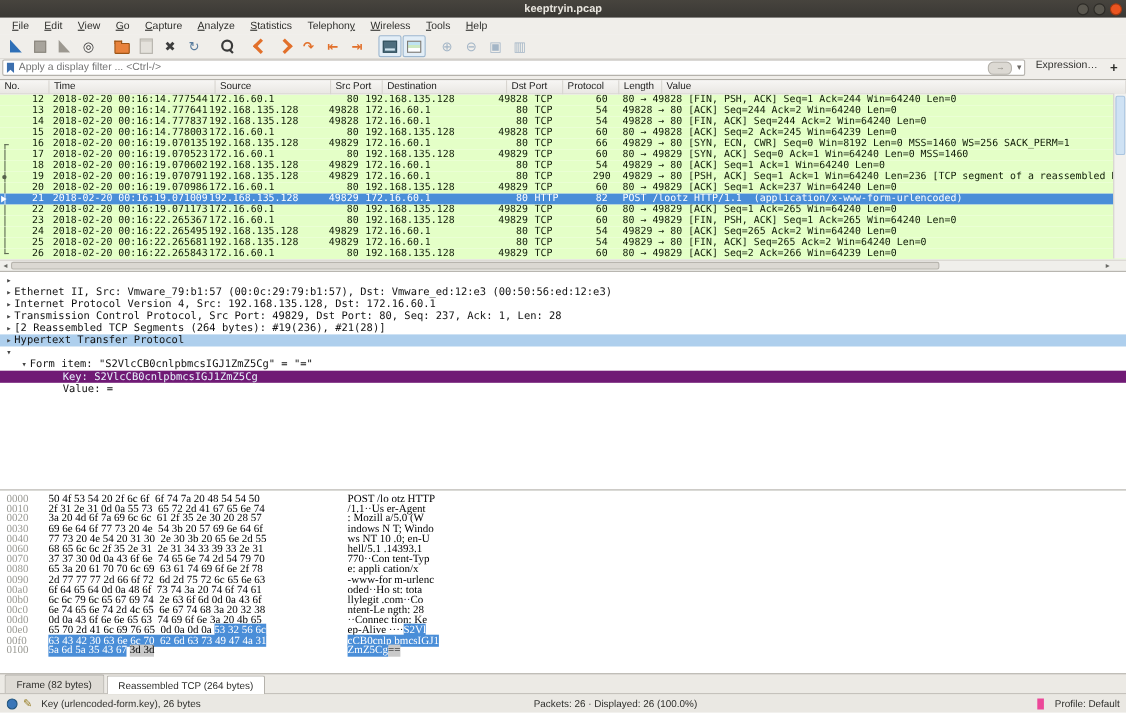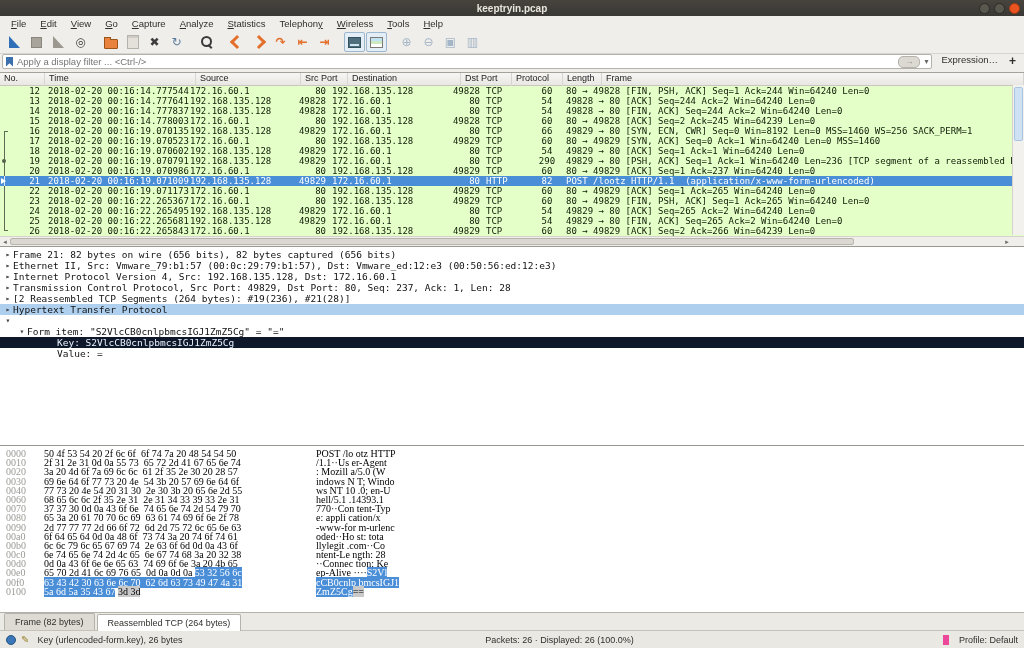--- a/index.html
+++ b/index.html
@@ -102,21 +102,21 @@
   .hthumb{position:absolute;left:10px;width:842px;top:1px;bottom:1px;background:#dbd8d2;
           border:1px solid #b8b5ae;border-radius:2px}
   .hscroll .rightarrow{position:absolute;right:12px}
   
   .details{flex:0 0 auto;height:196px;background:#fff;overflow:hidden;
            font-family:"DejaVu Sans Mono","Liberation Mono",monospace;font-size:9.5px;
            border-bottom:1px solid #9b988f;padding-top:2px}
   .drow{height:11px;line-height:11px;white-space:pre;color:#111;display:flex}
   .drow .arr{width:10px;text-align:center;font-size:8px;color:#444;flex:0 0 auto}
   .drow.related{background:#aecfed}
-  .drow.sel{background:#0f172a;color:#e8f3fd}
+  .drow.sel{background:#701a75;color:#e8f3fd}
   .drow.sel .arr{color:#e8f3fd}
   .ind0{padding-left:3px}.ind1{padding-left:17px}.ind2{padding-left:47px}
   
   .hexpane{flex:1 1 auto;background:#fff;overflow:hidden;padding:3px 0 0 6px;
            font-family:Liberation Serif, serif;font-size:10px}
   .xrow{height:9.2px;line-height:9.2px;white-space:pre}
   .xoff{color:#9a9a94;display:inline-block;width:30px;margin-right:8px}
   .xhex{display:inline-block;width:272px}
   .h1{background:#4a8ed8;color:#fff}
   .h2{background:#c9c9c9;color:#000}
@@ -239,21 +239,21 @@
 <div class="plist">
   <div class="phead" id="plist-header">
       <span class="hc h-no">No.</span>
       <span class="hc h-time">Time</span>
       <span class="hc h-src">Source</span>
       <span class="hc h-sport">Src Port</span>
       <span class="hc h-dst">Destination</span>
       <span class="hc h-dport">Dst Port</span>
       <span class="hc h-proto">Protocol</span>
       <span class="hc h-len">Length</span>
-      <span class="hc h-info">Frame</span>
+      <span class="hc h-info">Value</span>
     </div>
   <div class="rows" id="plist-rows">
       <div class="prow"><span class="c-gut"></span><span class="c-no">12</span><span class="c-time">2018-02-20 00:16:14.777544</span><span class="c-src">172.16.60.1</span><span class="c-sport">80</span><span class="c-dst">192.168.135.128</span><span class="c-dport">49828</span><span class="c-proto">TCP</span><span class="c-len">60</span><span class="c-info">80 → 49828 [FIN, PSH, ACK] Seq=1 Ack=244 Win=64240 Len=0</span></div>
       <div class="prow"><span class="c-gut"></span><span class="c-no">13</span><span class="c-time">2018-02-20 00:16:14.777641</span><span class="c-src">192.168.135.128</span><span class="c-sport">49828</span><span class="c-dst">172.16.60.1</span><span class="c-dport">80</span><span class="c-proto">TCP</span><span class="c-len">54</span><span class="c-info">49828 → 80 [ACK] Seq=244 Ack=2 Win=64240 Len=0</span></div>
       <div class="prow"><span class="c-gut"></span><span class="c-no">14</span><span class="c-time">2018-02-20 00:16:14.777837</span><span class="c-src">192.168.135.128</span><span class="c-sport">49828</span><span class="c-dst">172.16.60.1</span><span class="c-dport">80</span><span class="c-proto">TCP</span><span class="c-len">54</span><span class="c-info">49828 → 80 [FIN, ACK] Seq=244 Ack=2 Win=64240 Len=0</span></div>
       <div class="prow"><span class="c-gut"></span><span class="c-no">15</span><span class="c-time">2018-02-20 00:16:14.778003</span><span class="c-src">172.16.60.1</span><span class="c-sport">80</span><span class="c-dst">192.168.135.128</span><span class="c-dport">49828</span><span class="c-proto">TCP</span><span class="c-len">60</span><span class="c-info">80 → 49828 [ACK] Seq=2 Ack=245 Win=64239 Len=0</span></div>
       <div class="prow"><span class="c-gut gt"><div class="v"></div><div class="h"></div></span><span class="c-no">16</span><span class="c-time">2018-02-20 00:16:19.070135</span><span class="c-src">192.168.135.128</span><span class="c-sport">49829</span><span class="c-dst">172.16.60.1</span><span class="c-dport">80</span><span class="c-proto">TCP</span><span class="c-len">66</span><span class="c-info">49829 → 80 [SYN, ECN, CWR] Seq=0 Win=8192 Len=0 MSS=1460 WS=256 SACK_PERM=1</span></div>
       <div class="prow"><span class="c-gut"><div class="v"></div></span><span class="c-no">17</span><span class="c-time">2018-02-20 00:16:19.070523</span><span class="c-src">172.16.60.1</span><span class="c-sport">80</span><span class="c-dst">192.168.135.128</span><span class="c-dport">49829</span><span class="c-proto">TCP</span><span class="c-len">60</span><span class="c-info">80 → 49829 [SYN, ACK] Seq=0 Ack=1 Win=64240 Len=0 MSS=1460</span></div>
       <div class="prow"><span class="c-gut"><div class="v"></div></span><span class="c-no">18</span><span class="c-time">2018-02-20 00:16:19.070602</span><span class="c-src">192.168.135.128</span><span class="c-sport">49829</span><span class="c-dst">172.16.60.1</span><span class="c-dport">80</span><span class="c-proto">TCP</span><span class="c-len">54</span><span class="c-info">49829 → 80 [ACK] Seq=1 Ack=1 Win=64240 Len=0</span></div>
       <div class="prow"><span class="c-gut"><div class="v"></div><div class="dot"></div></span><span class="c-no">19</span><span class="c-time">2018-02-20 00:16:19.070791</span><span class="c-src">192.168.135.128</span><span class="c-sport">49829</span><span class="c-dst">172.16.60.1</span><span class="c-dport">80</span><span class="c-proto">TCP</span><span class="c-len">290</span><span class="c-info">49829 → 80 [PSH, ACK] Seq=1 Ack=1 Win=64240 Len=236 [TCP segment of a reassembled PDU]</span></div>
@@ -269,21 +269,21 @@
     <div class="vthumb"></div>
   </div>
   <div class="hscroll">
     <div class="harrow">◂</div>
     <div class="hthumb"></div>
     <div class="harrow rightarrow">▸</div>
   </div>
 </div>
 
 <div class="details" id="detail-rows">
-    <div class="drow ind0"><span class="arr">▸</span><span>Frame 21: 82 bytes on wire (656 bits), 82 bytes captured (656 bits)</span></div>
+    <div class="drow ind0"><span class="arr">▸</span></div>
     <div class="drow ind0"><span class="arr">▸</span><span>Ethernet II, Src: Vmware_79:b1:57 (00:0c:29:79:b1:57), Dst: Vmware_ed:12:e3 (00:50:56:ed:12:e3)</span></div>
     <div class="drow ind0"><span class="arr">▸</span><span>Internet Protocol Version 4, Src: 192.168.135.128, Dst: 172.16.60.1</span></div>
     <div class="drow ind0"><span class="arr">▸</span><span>Transmission Control Protocol, Src Port: 49829, Dst Port: 80, Seq: 237, Ack: 1, Len: 28</span></div>
     <div class="drow ind0"><span class="arr">▸</span><span>[2 Reassembled TCP Segments (264 bytes): #19(236), #21(28)]</span></div>
     <div class="drow ind0 related"><span class="arr">▸</span><span>Hypertext Transfer Protocol</span></div>
     <div class="drow ind0"><span class="arr">▾</span></div>
     <div class="drow ind1"><span class="arr">▾</span><span>Form item: "S2VlcCB0cnlpbmcsIGJ1ZmZ5Cg" = "="</span></div>
     <div class="drow ind2 sel"><span class="arr"></span><span>Key: S2VlcCB0cnlpbmcsIGJ1ZmZ5Cg</span></div>
     <div class="drow ind2"><span class="arr"></span><span>Value: =</span></div>
   </div>

